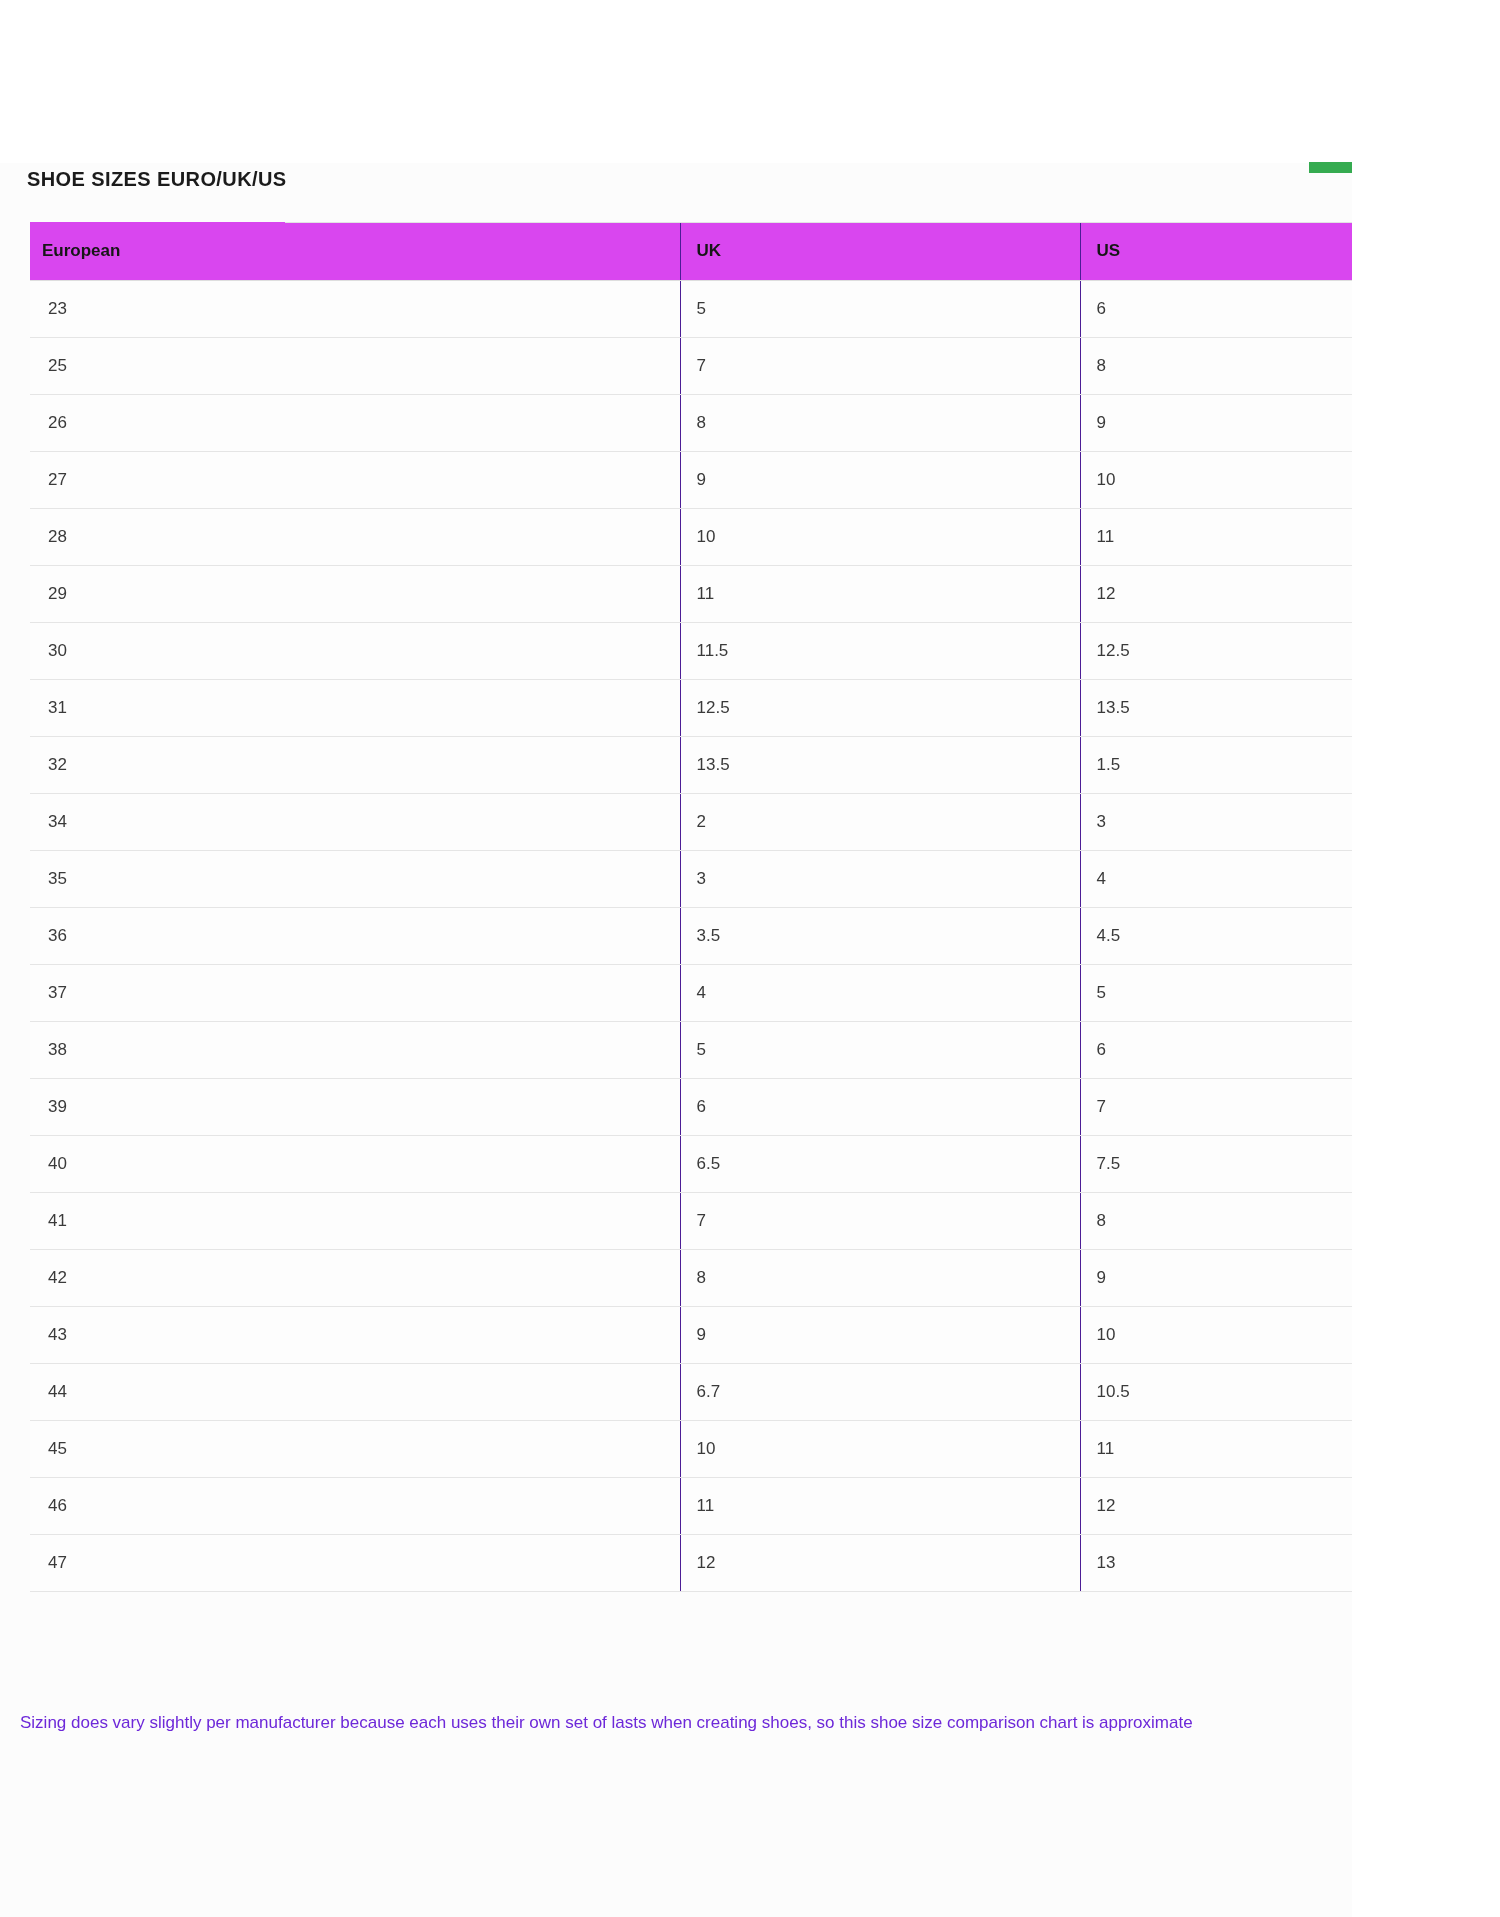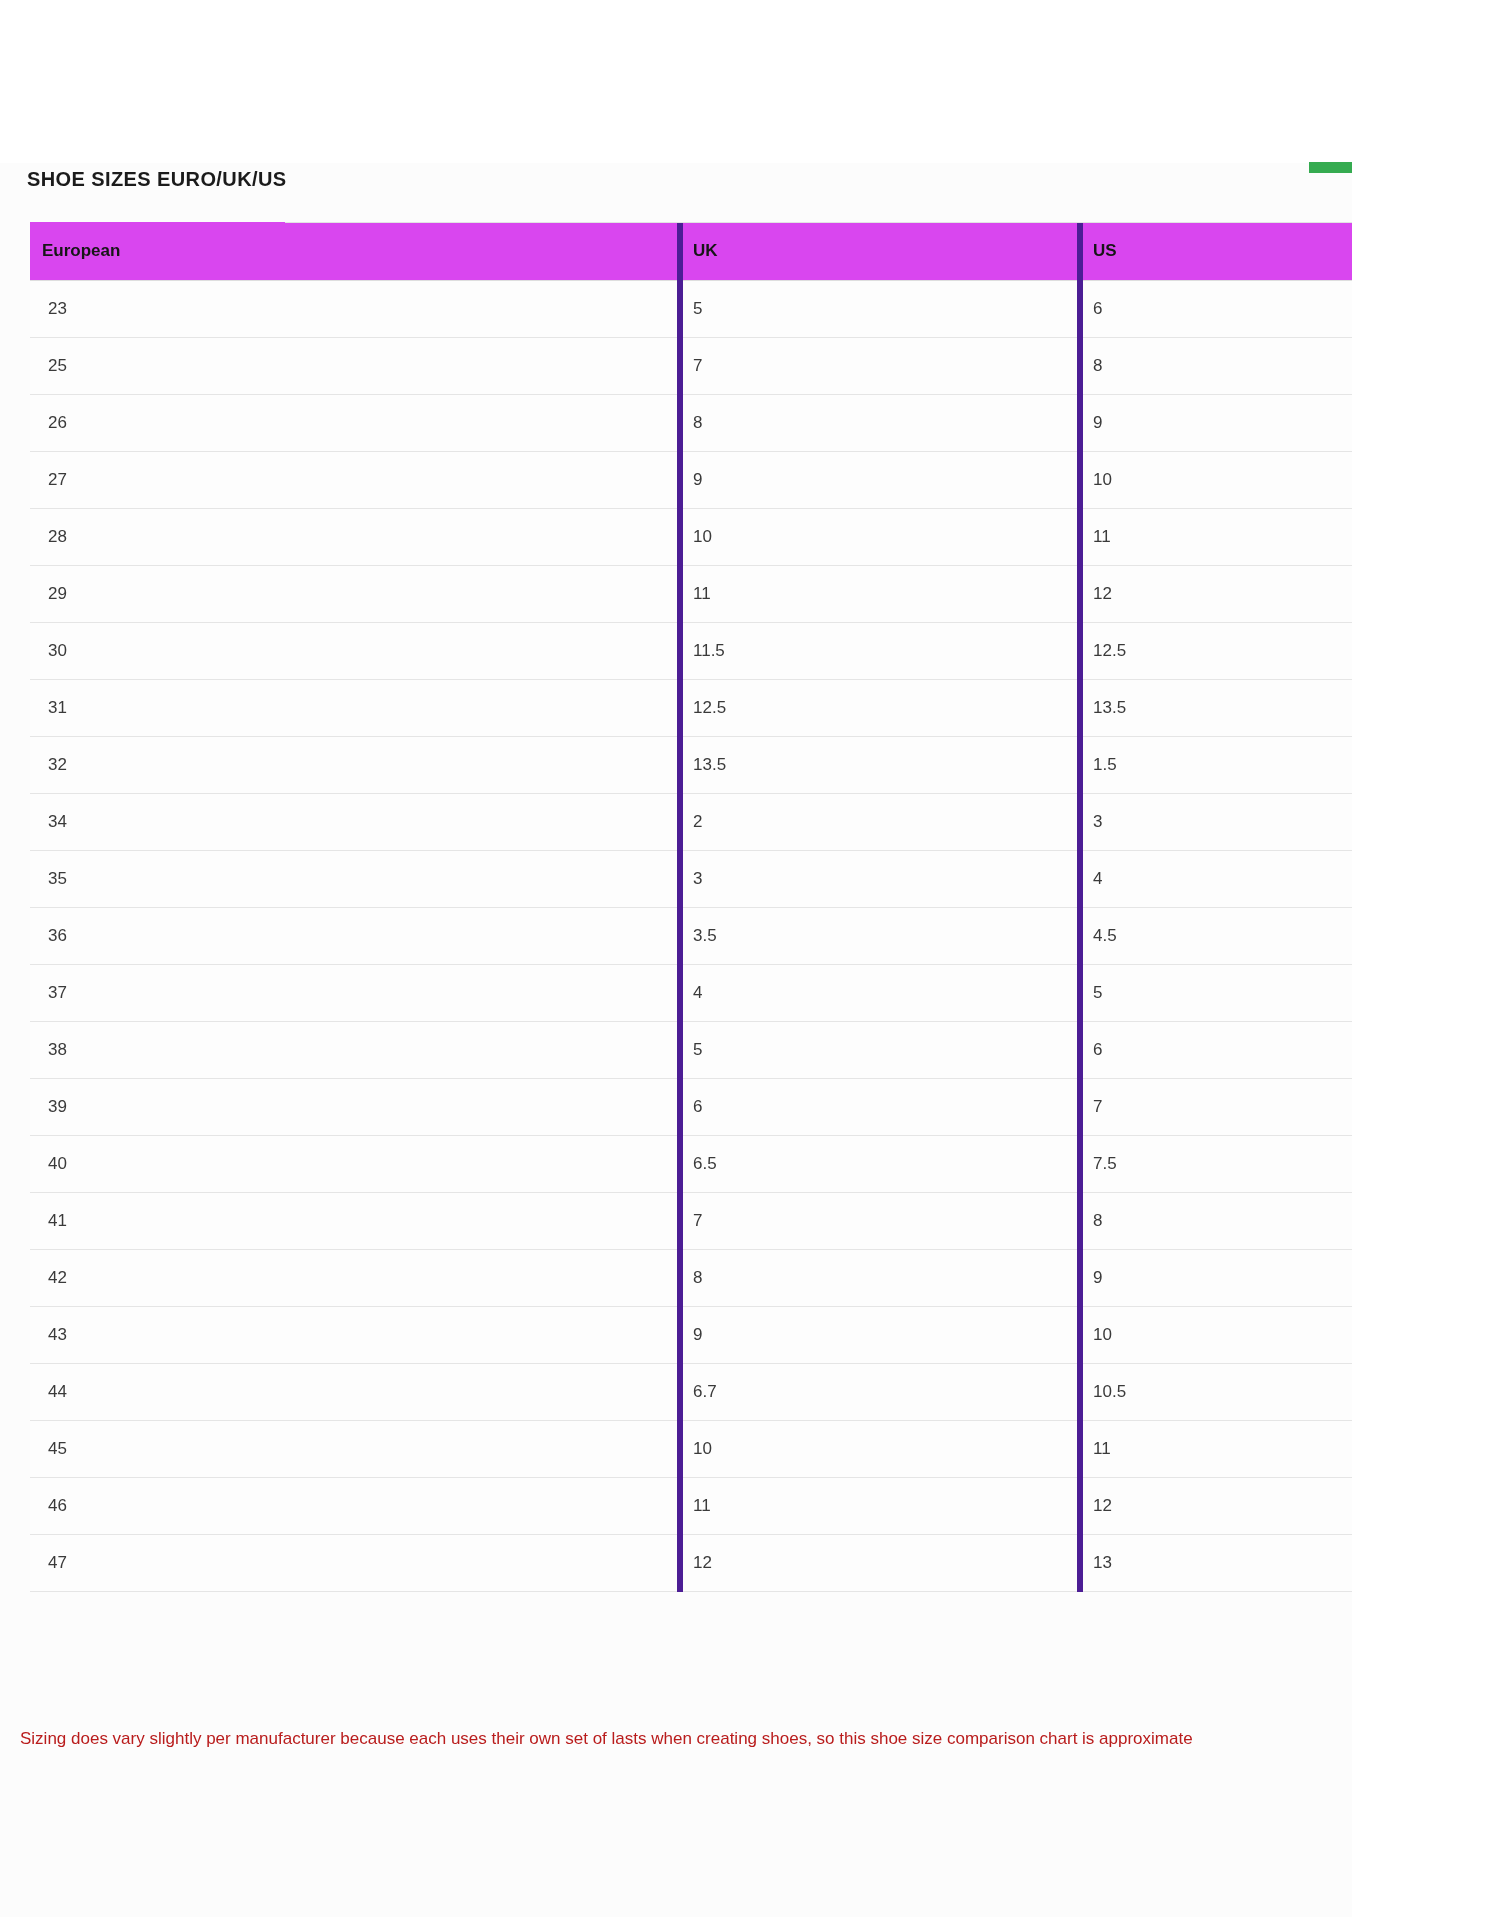--- a/index.html
+++ b/index.html
@@ -79,32 +79,31 @@
     height: 56px;
     vertical-align: middle;
     font-size: 17px;
     color: #3a3a3a;
     padding: 0 0 0 18px;
     border-bottom: 1px solid #e5e5e5;
     background: #fdfdfd;
   }
   table.size-table th + th,
   table.size-table td + td {
-    border-left: 6px solid #4c1d95;
-    padding-left: 10px;
+    border-left: 1px solid #4c1d95;
+    padding-left: 16px;
   }
   .footer-note {
     position: absolute;
     left: 20px;
     top: 1710px;
     width: 1440px;
     font-size: 17px;
-    color: #b91c1c;
+    color: #6d28d9;
     line-height: 26px;
-    margin-top: 16px;
   }
 </style>
 </head>
 <body>
 
 <div class="page">
 
   <div class="content-band"></div>
 
   <div class="accent-bar" style="background: rgb(53, 171, 80);"></div>

